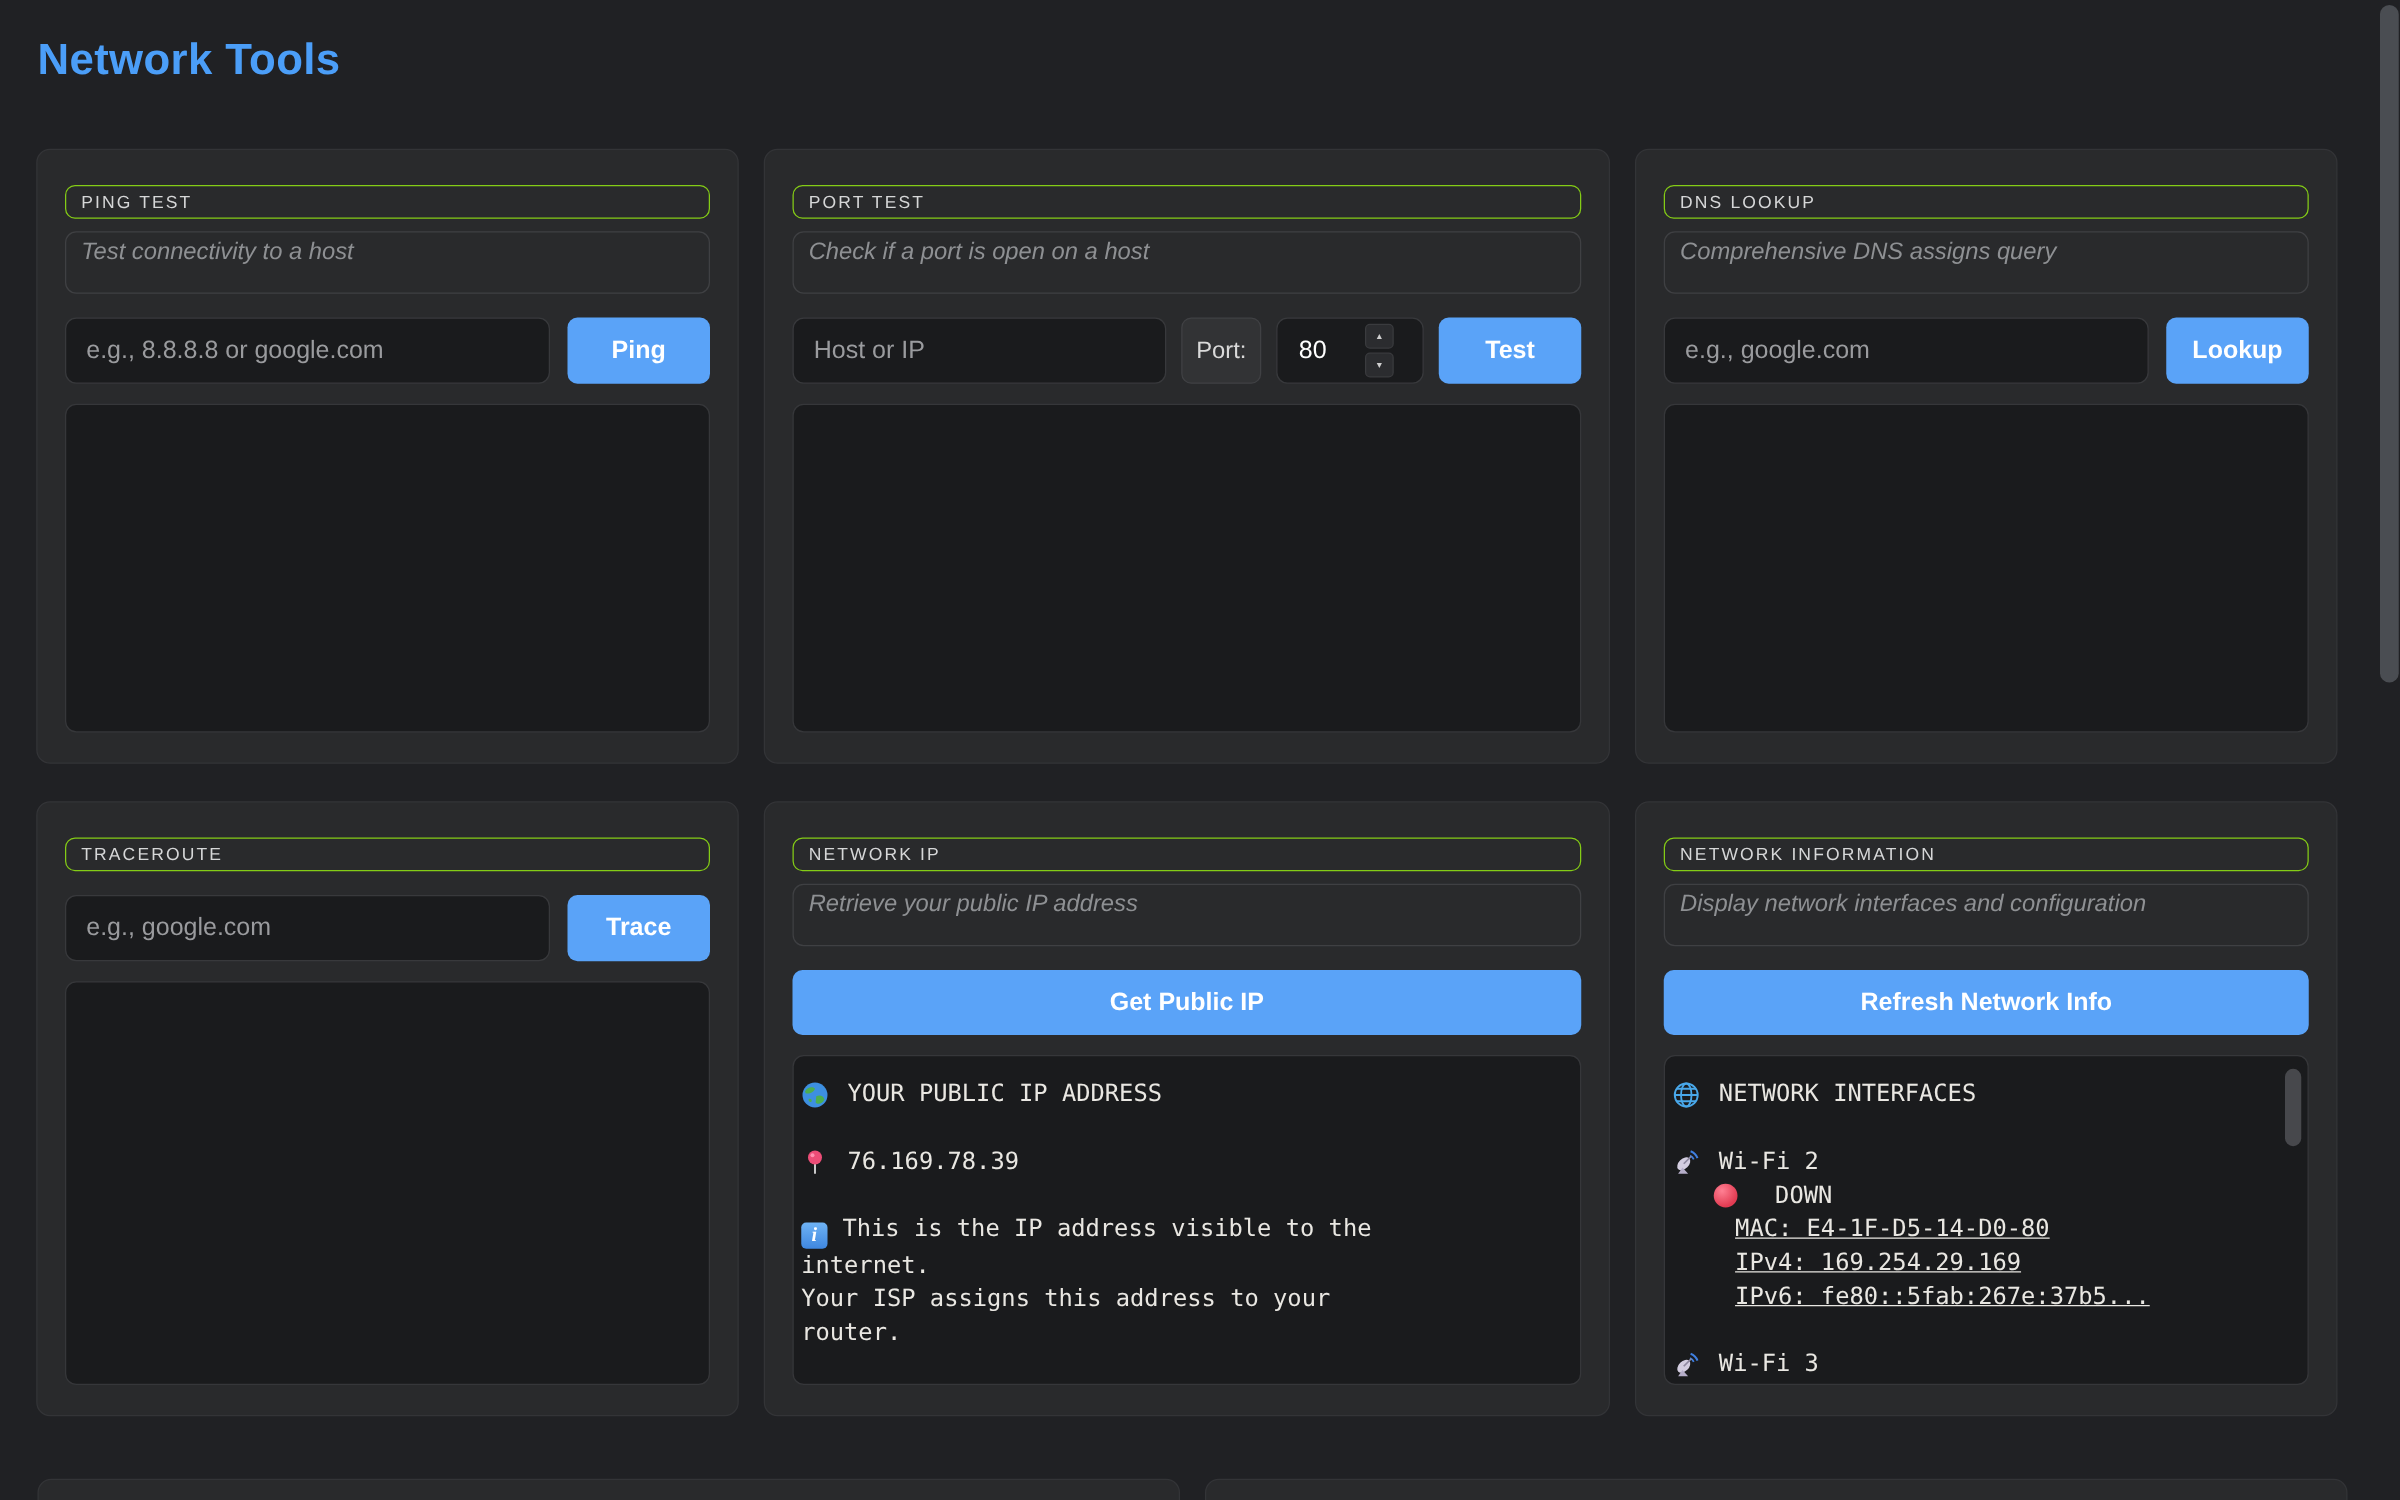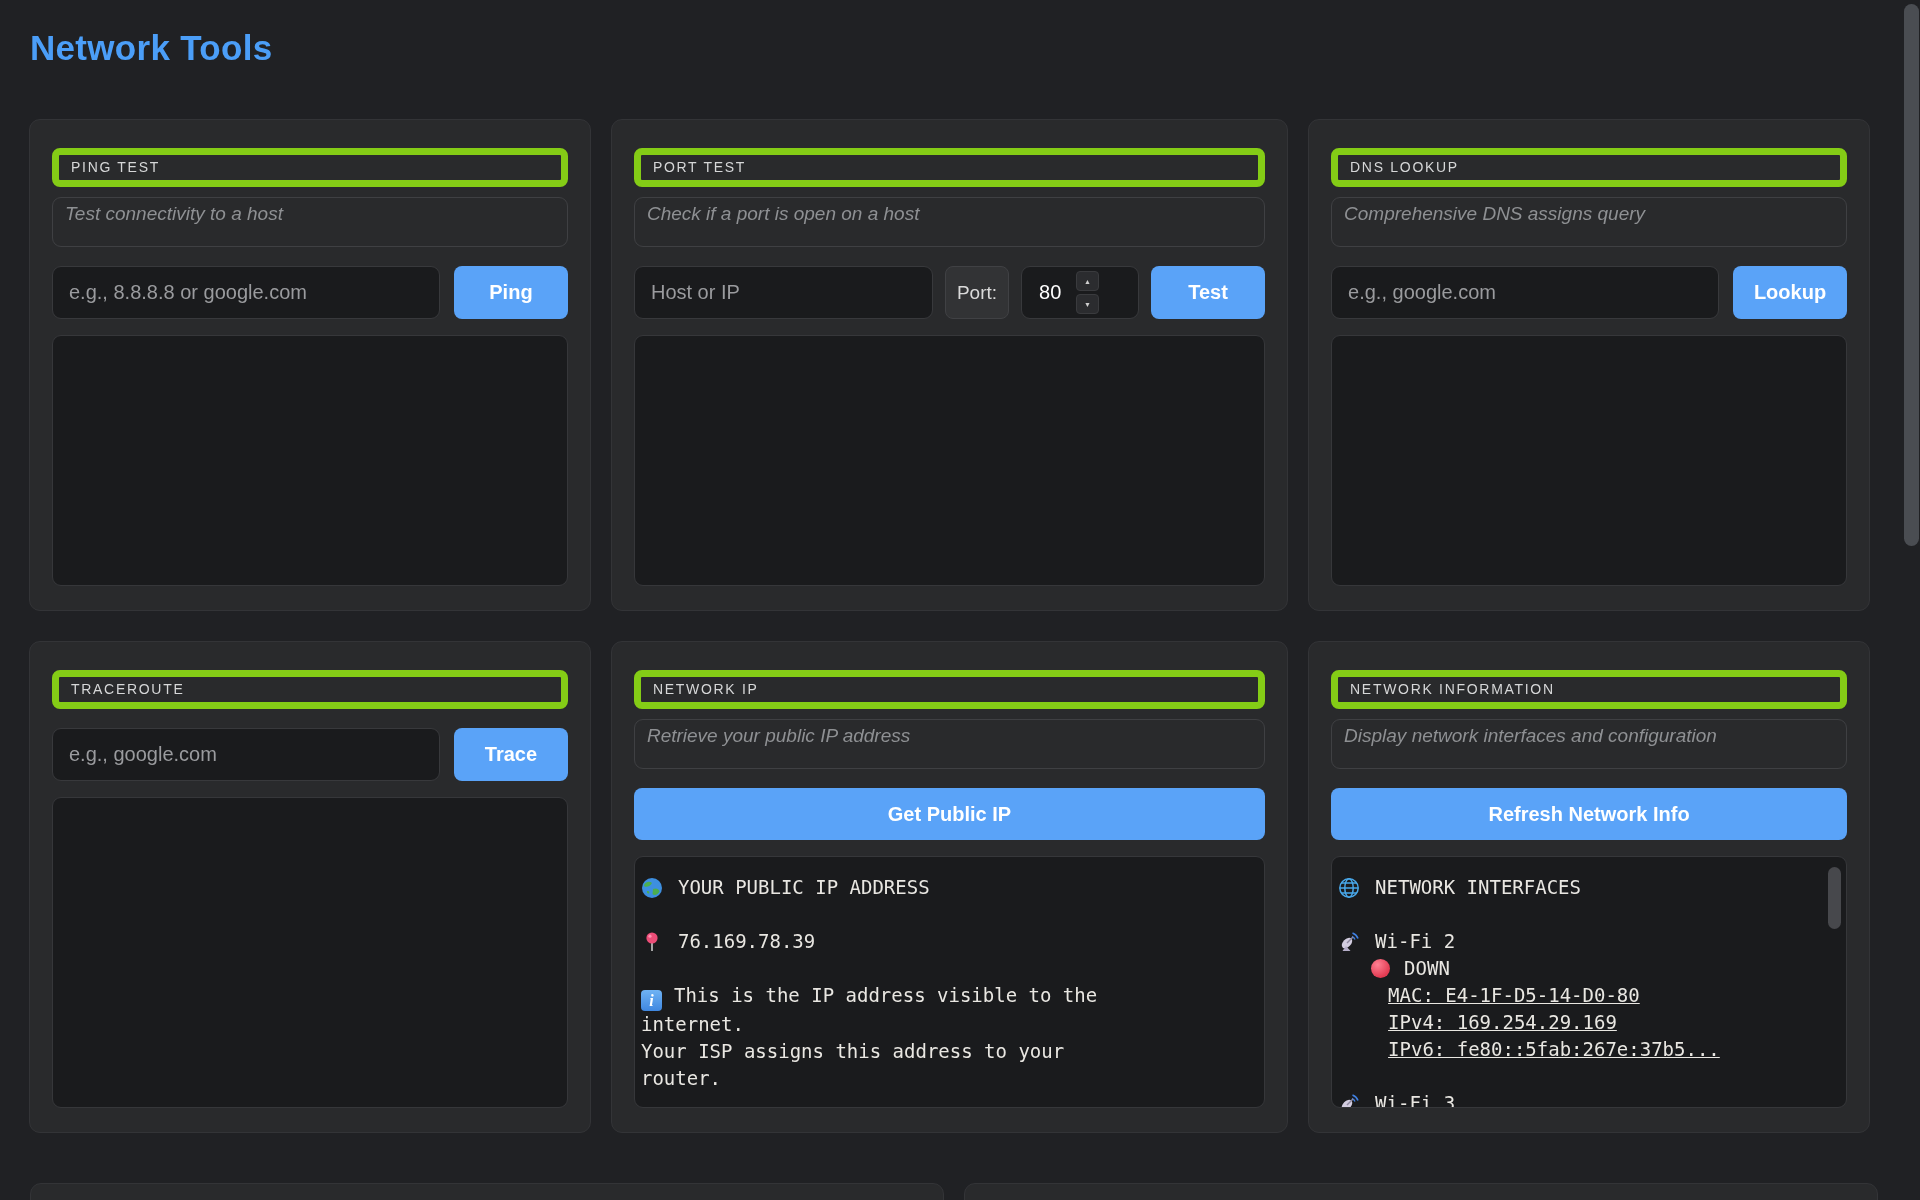--- a/index.html
+++ b/index.html
@@ -33,21 +33,21 @@
   .panel {
     background:#292a2c;
     border:1px solid #333437;
     border-radius:11px;
     height:492px;
     padding:28px 22px 24px 22px;
     display:flex; flex-direction:column;
   }
   .grid2 .panel { height:300px; }
   .box-title {
-    border:7px solid #84cc16;
+    border:1px solid #84cc16;
     border-radius:8px;
     padding:4px 2px 5px 12px;
     color:#d6d7d8;
     font-size:14px;
     letter-spacing:1.7px;
     font-weight:500;
   }
   .box-desc {
     border:1px solid #3f4043;
     border-radius:9px;
@@ -111,41 +111,41 @@
     background:linear-gradient(180deg,#6fb3f4,#3f87e0);
     color:#fff; text-align:center;
     font-family:"Liberation Serif", serif;
     font-style:italic; font-weight:bold;
     font-size:16px; line-height:21px;
   }
   .red-dot {
     width:19px; height:19px; border-radius:50%;
     background:radial-gradient(circle at 35% 30%, #ff8093, #e23b52 70%);
   }
-  .iface-status { display:flex; align-items:center; gap:14px; margin-left:33px; }
+  .iface-status { display:flex; align-items:center; gap:30px; margin-left:33px; }
   .iface-detail { margin-left:50px; white-space:pre;text-decoration:underline; }
   .port-label {
     background:#323335;
     border:1px solid #404144;
     border-radius:8px;
     display:flex; align-items:center;
     padding:0 11px;
     color:#dadada;
     font-size:19px;
     flex:none;
   }
   .spin-wrap {
     display:flex;
     background:#1a1b1d;
     border:1px solid #38393c;
     border-radius:9px;
     width:118px; flex:none;
   }
   .spin-input {
-    width:54px;
+    width:70px;
     background:transparent;
     border:none;
     color:#ffffff;
     font-size:20px;
     padding:0 0 0 17px;
     outline:none;
     font-family:inherit;
   }
   .spinners { display:flex; flex-direction:column; gap:3px; margin:4px 4px 4px 0; flex:1; }
   .spin-btn {

